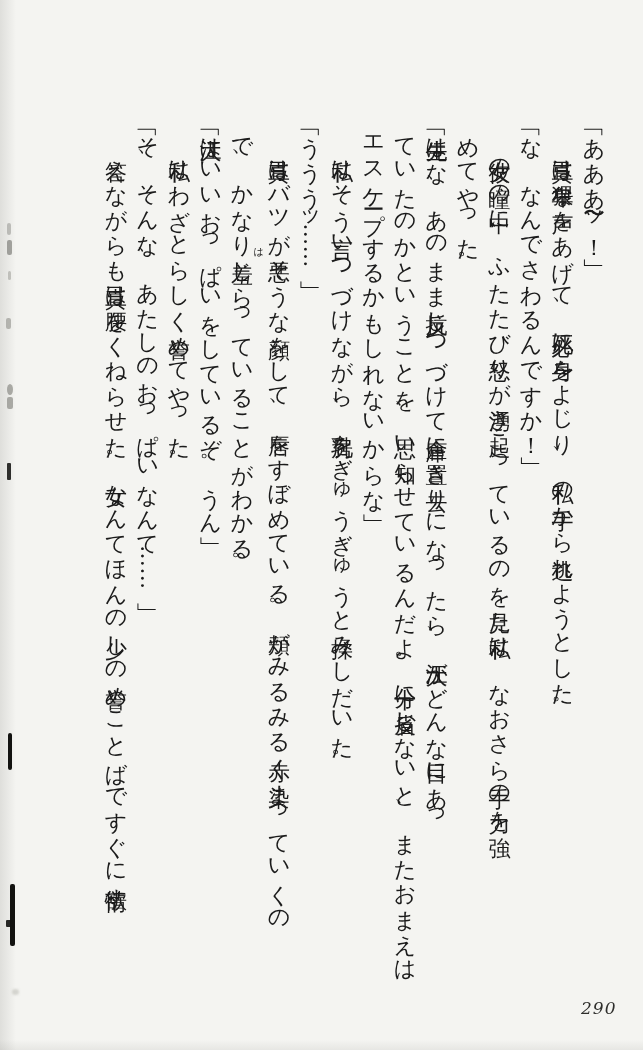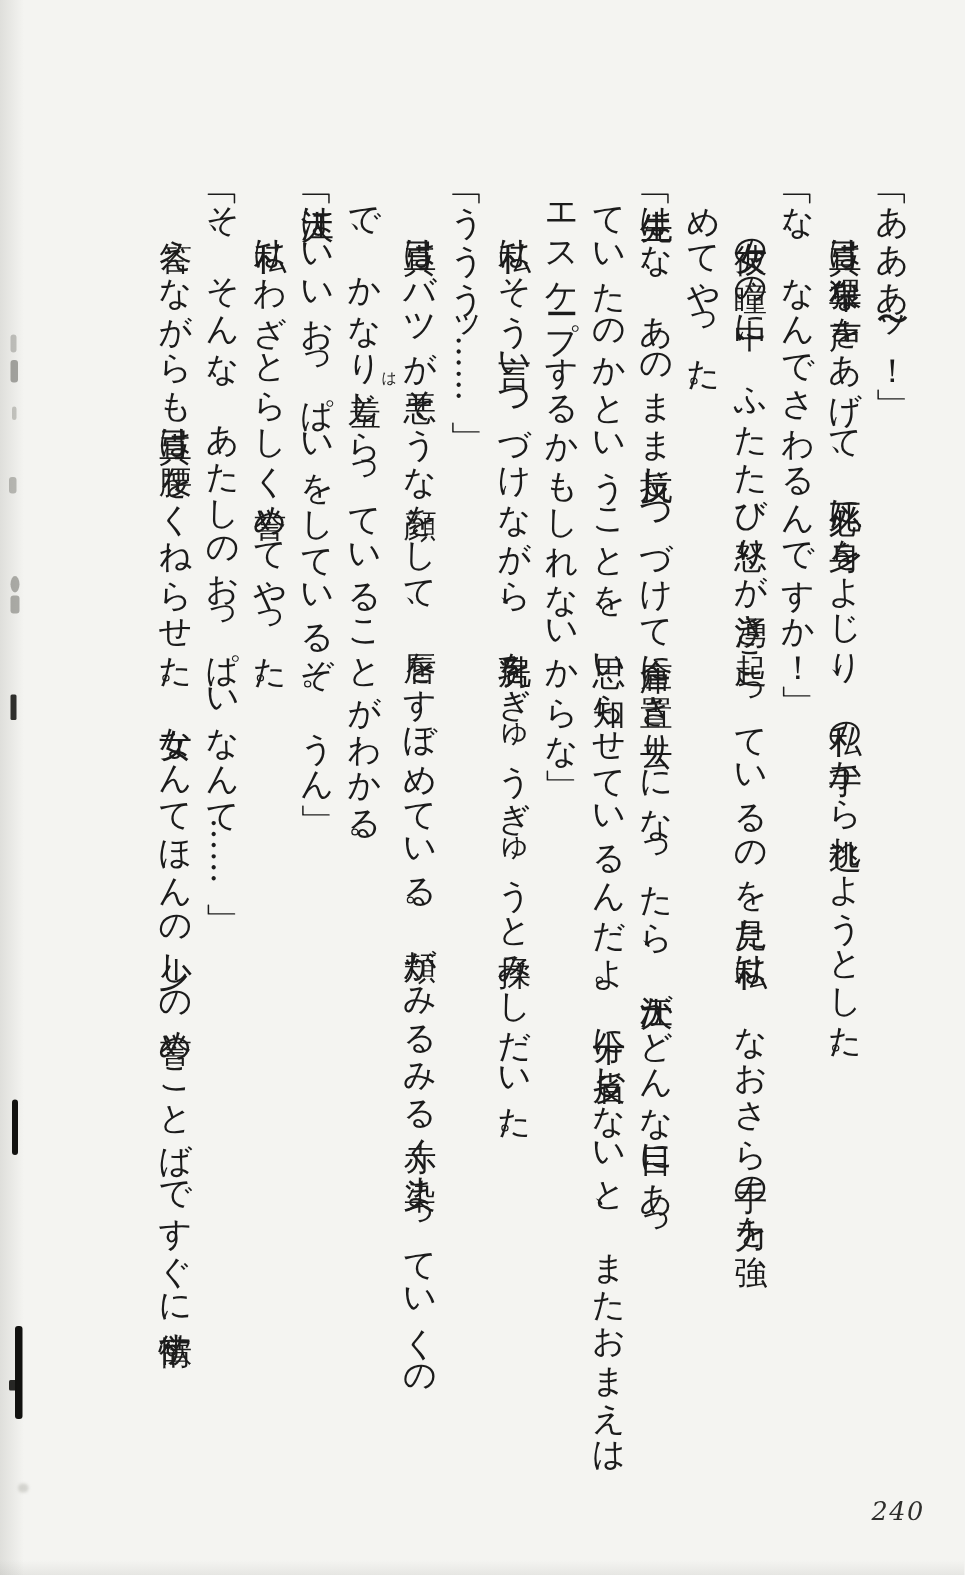--- a/index.html
+++ b/index.html
@@ -98,21 +98,21 @@
       <p class="indent">私はそう言いつづけながら、乳房をぎゅうぎゅうと揉みしだいた。</p>
       <p>「うううッ……」</p>
       <p class="indent">真弓はバツが悪そうな顔をして、唇をすぼめている。頬がみるみる赤く染まっていくの</p>
       <p>で、かなり<ruby>羞<rt>は</rt></ruby>じらっていることがわかる。</p>
       <p>「大江はいいおっぱいをしているぞ。うん」</p>
       <p class="indent">私はわざとらしく誉めてやった。</p>
       <p>「そ、そんな、あたしのおっぱいなんて……」</p>
       <p class="indent">答えながらも真弓は腰をくねらせた。女なんてほんの少しの誉めことばですぐに欲情す</p>
     </div>
 
-  <div class="page-number">240</div>
+  <div class="page-number">290</div>
 
   <div class="artifact a1"></div>
   <div class="artifact a2"></div>
   <div class="artifact a3"></div>
   <div class="artifact a4"></div>
   <div class="artifact a5"></div>
   <div class="artifact a6"></div>
   <div class="artifact a7"></div>
   <div class="artifact a8"></div>
   <div class="artifact a9"></div>

